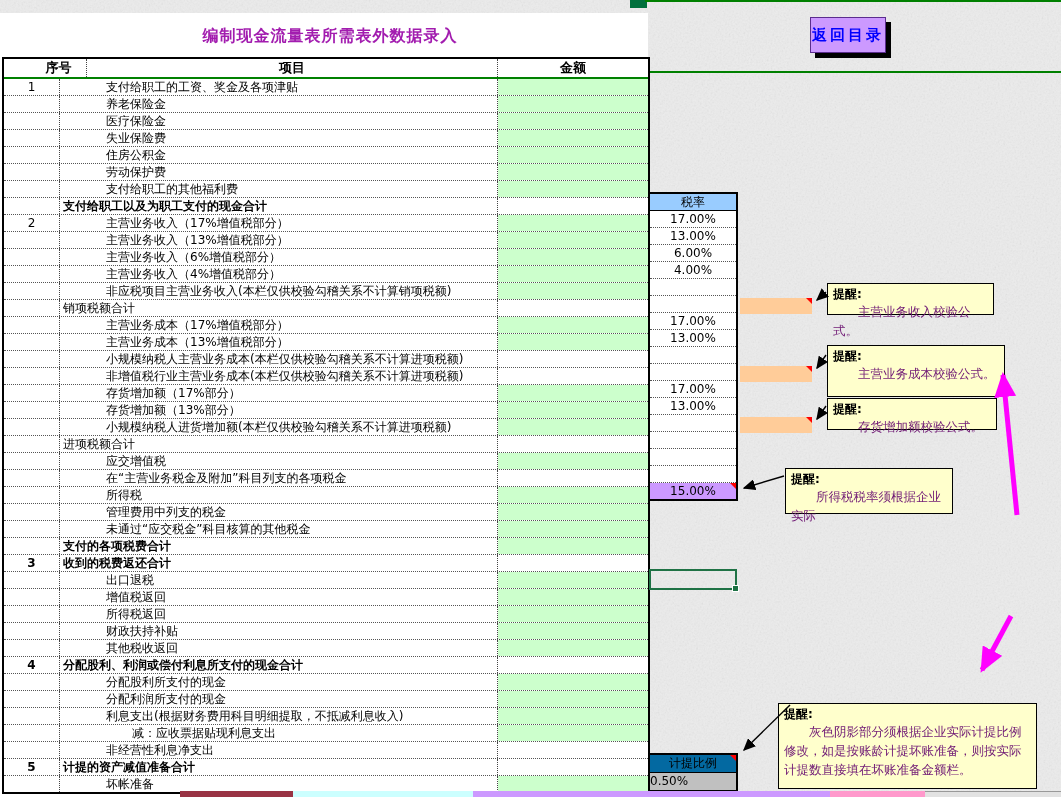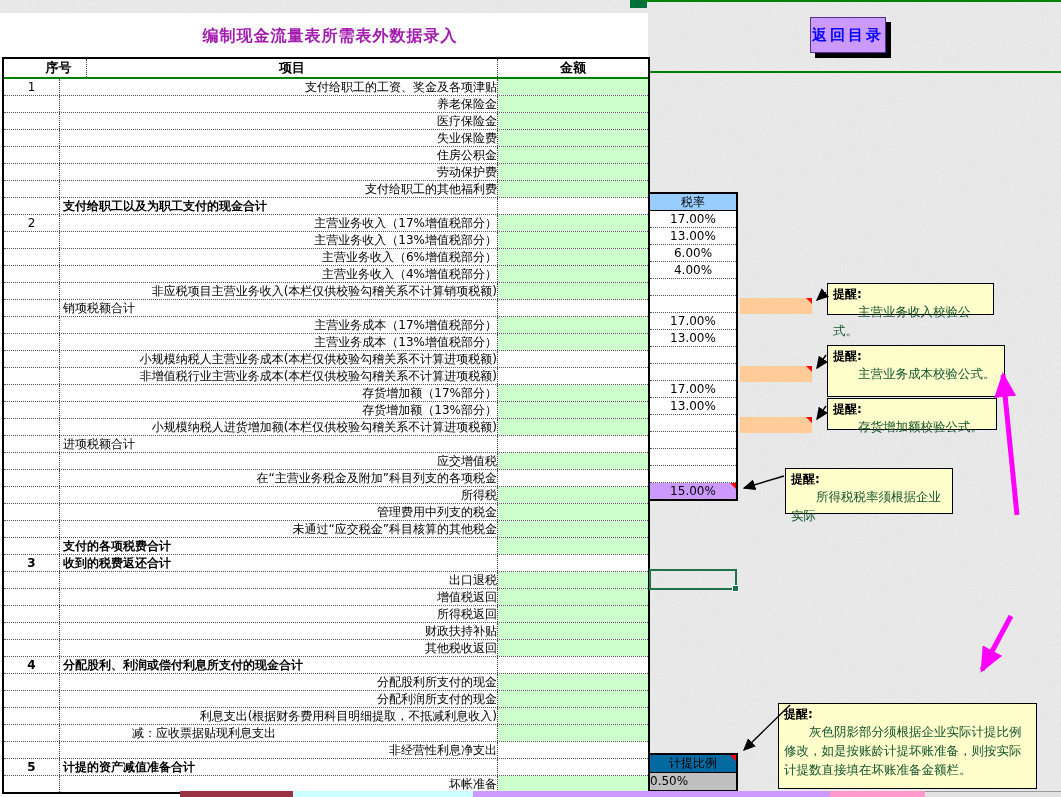--- a/index.html
+++ b/index.html
@@ -27,21 +27,21 @@
   .h-no{width:55px;border-right:1px dotted #444;padding-left:27px;}
   .h-item{flex:1;border-right:1px dotted #444;}
   .h-amt{width:150px;}
   .tbody{width:100%;}
   .trow{display:flex;height:16px;border-bottom:1px dotted #555;font-size:12px;}
   .trow:last-child{border-bottom:none;}
   .trow.bold{font-weight:bold;}
   .c-no{width:55px;border-right:1px dotted #444;text-align:center;line-height:16px;}
   .c-label{flex:1;border-right:1px dotted #444;white-space:nowrap;overflow:hidden;line-height:16px;}
   .c-label.ind0{padding-left:3px;}
-  .c-label.ind1{padding-left:46px;text-align:right;}
+  .c-label.ind1{padding-left:46px;}
   .c-label.ind2{padding-left:72px;}
   .c-amt{width:150px;}
   .c-amt.green{background:#CCFFCC;}
   .c-amt.white{background:#FFFFFF;}
 
   
   .rate-panel{position:absolute;left:648px;top:192px;width:86px;border:2px solid #000;z-index:3;background:#C0C0C0;}
   .rate-header{height:16px;background:#99CCFF;border-bottom:1px solid #000;text-align:center;font-size:12px;line-height:16px;}
   .rate-cell{position:relative;height:16px;border-bottom:1px dotted #555;text-align:center;font-size:12px;line-height:16px;background:#ffffff;}
   .rate-cell:last-child{border-bottom:none;}
@@ -55,21 +55,21 @@
   .red-tri{position:absolute;top:0;right:0;width:0;height:0;
     border-left:6px solid transparent;border-top:6px solid #FF0000;}
 
   
   .bar{position:absolute;left:740px;width:72px;height:16px;background:#FFCC99;z-index:4;}
   .bar1{top:298px;} .bar2{top:366px;} .bar3{top:417px;}
 
   
   .tip{position:absolute;background:#FFFFCC;border:1px solid #000;padding:2px 5px;z-index:6;box-sizing:border-box;}
   .tip-title{font-weight:bold;font-size:12px;color:#000;}
-  .tip-body{color:#14532d;font-size:12.5px;text-indent:2em;line-height:1.5;}
+  .tip-body{color:#701a75;font-size:12.5px;text-indent:2em;line-height:1.5;}
   .t1{left:827px;top:283px;width:167px;height:32px;}
   .t2{left:827px;top:345px;width:178px;height:52px;}
   .t3{left:827px;top:398px;width:170px;height:32px;}
   .t4{left:785px;top:468px;width:168px;height:46px;}
   .t5{left:778px;top:703px;width:259px;height:86px;}
 
   
   .sel{position:absolute;left:649px;top:569px;width:84px;height:17px;border:2px solid #1F7245;z-index:4;cursor:cell;}
   .sel .handle{position:absolute;right:-4px;bottom:-4px;width:5px;height:5px;background:#1F7245;border:1px solid #fff;}
 

